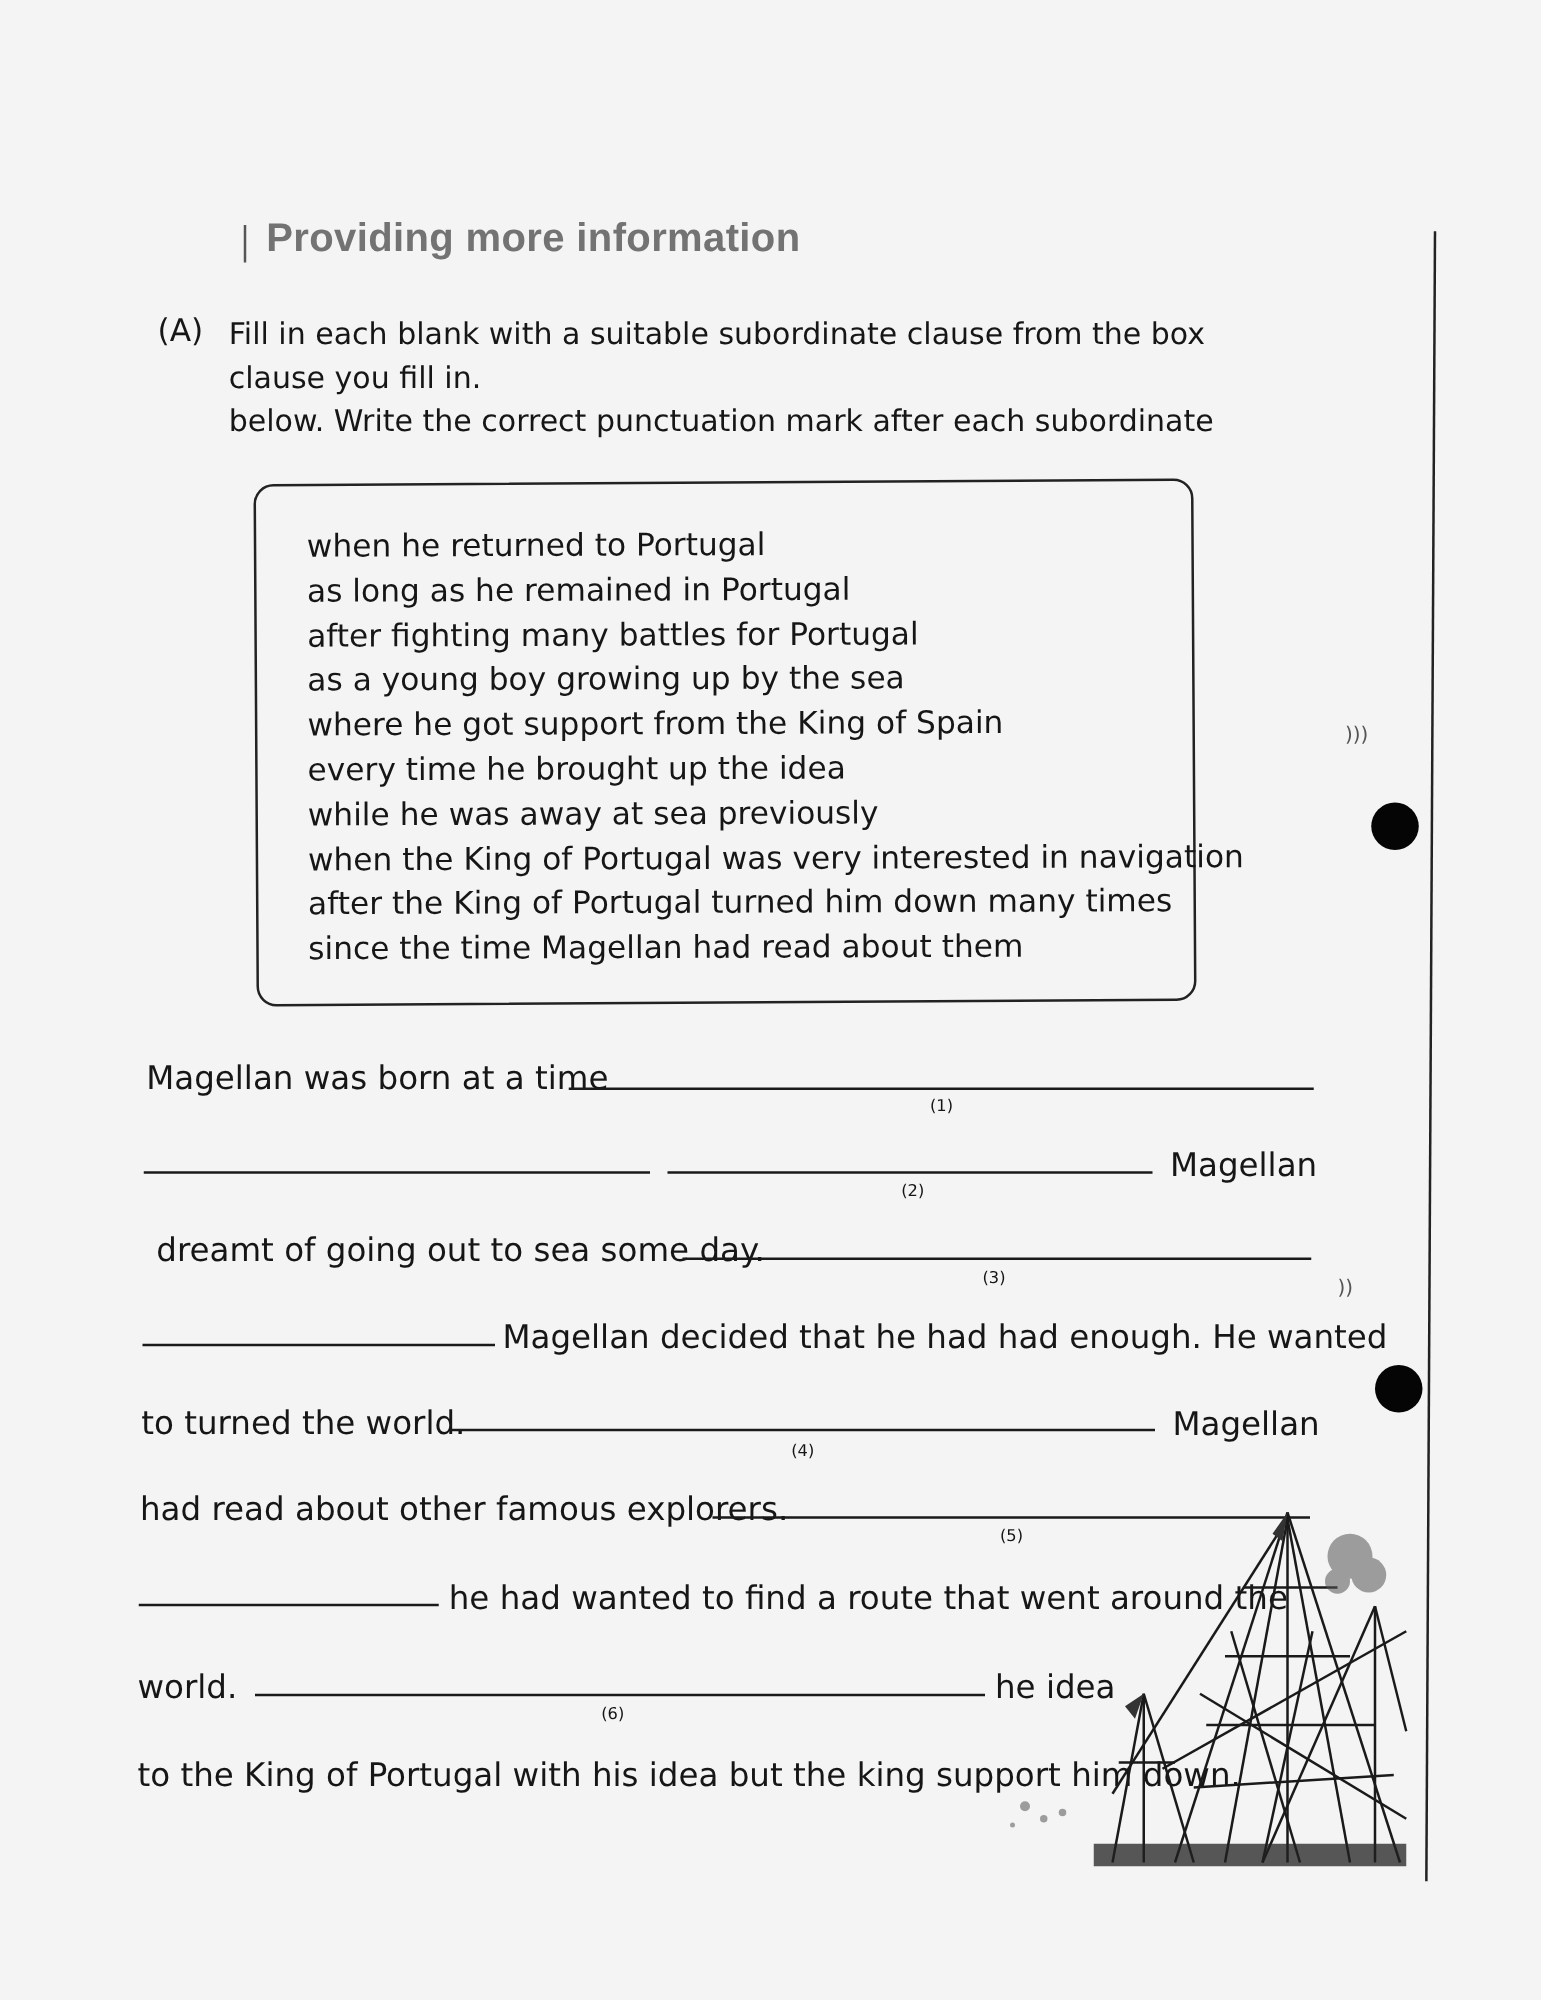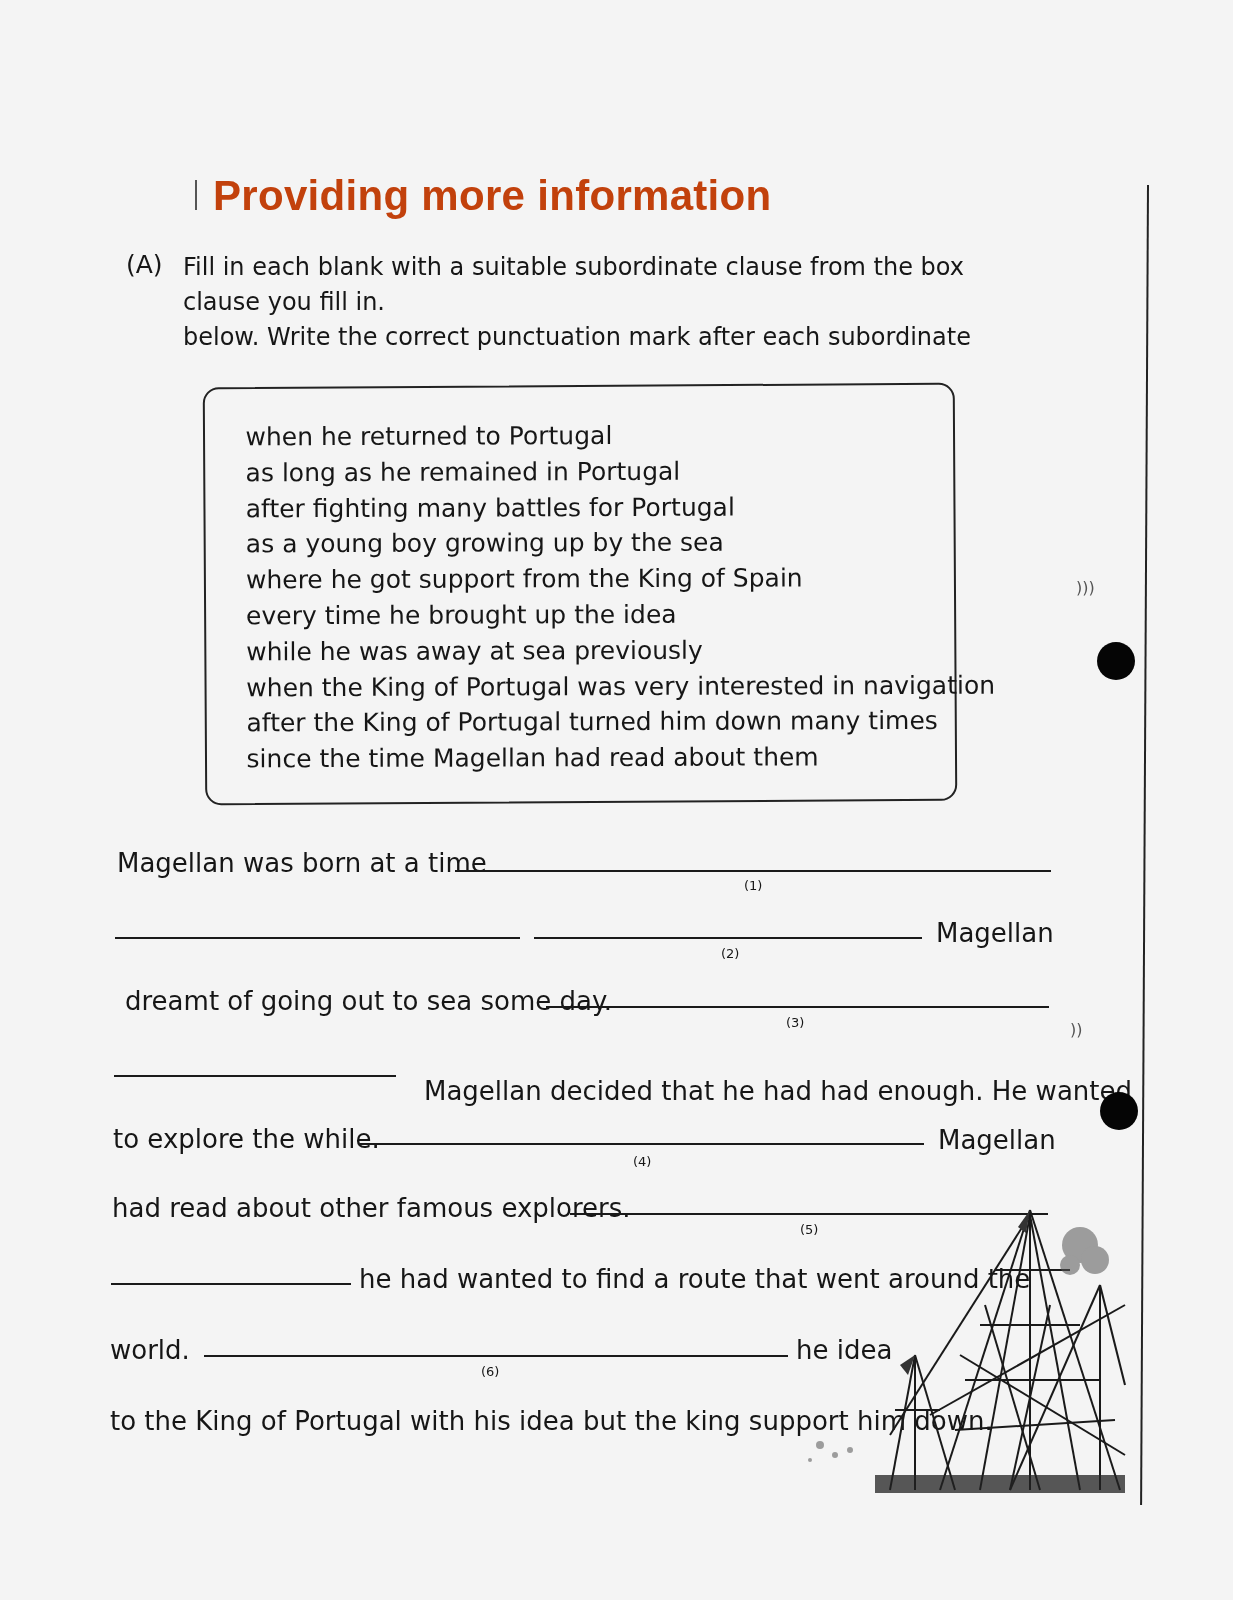--- a/index.html
+++ b/index.html
@@ -9,23 +9,23 @@
     position: relative;
     overflow: hidden;
     font-family: "DejaVu Sans", sans-serif;
     color: #161616;
   }
   .abs { position: absolute; }
   .title {
     left: 213px; top: 172px;
     font-family: "Liberation Sans", sans-serif;
     font-weight: bold;
-    font-size: 42px;
+    font-size: 32px;
     letter-spacing: 0.3px;
-    color: #c2410c;
+    color: #737373;
     white-space: nowrap;
   }
   .title-tick {
     left: 195px; top: 180px; width: 2px; height: 30px; background: #555;
   }
   .instr-label {
     left: 126px; top: 250px; font-size: 25px; white-space: nowrap;
     font-family: "DejaVu Sans", sans-serif;
   }
   .instr {
@@ -91,23 +91,23 @@
 <div class="abs blank" style="left:115px;top:937px;width:405px;"></div>
 <div class="abs blank" style="left:534px;top:937px;width:388px;"></div>
 <div class="abs line-text" style="left:936px;top:918px;">Magellan</div>
 <div class="abs num" style="left:721px;top:946px;">(2)</div>
 
 <div class="abs line-text" style="left:115px;top:986px;margin-left:10px;">dreamt of going out to sea some day.</div>
 <div class="abs blank" style="left:546px;top:1006px;width:503px;"></div>
 <div class="abs num" style="left:786px;top:1015px;">(3)</div>
 
 <div class="abs blank" style="left:114px;top:1075px;width:282px;"></div>
-<div class="abs line-text" style="left:424px;top:1055px;margin-top:21px;">Magellan decided that he had had enough. He wanted</div>
+<div class="abs line-text" style="left:402px;top:1055px;">Magellan decided that he had had enough. He wanted</div>
 
-<div class="abs line-text" style="left:113px;top:1124px;">to explore the while.</div>
+<div class="abs line-text" style="left:113px;top:1124px;">to turned the world.</div>
 <div class="abs blank" style="left:360px;top:1143px;width:564px;"></div>
 <div class="abs line-text" style="left:938px;top:1125px;">Magellan</div>
 <div class="abs num" style="left:633px;top:1154px;">(4)</div>
 
 <div class="abs line-text" style="left:112px;top:1193px;">had read about other famous explorers.</div>
 <div class="abs blank" style="left:570px;top:1213px;width:478px;"></div>
 <div class="abs num" style="left:800px;top:1222px;">(5)</div>
 
 <div class="abs blank" style="left:111px;top:1283px;width:240px;"></div>
 <div class="abs line-text" style="left:359px;top:1264px;text-align:center;">he had wanted to find a route that went around the</div>

